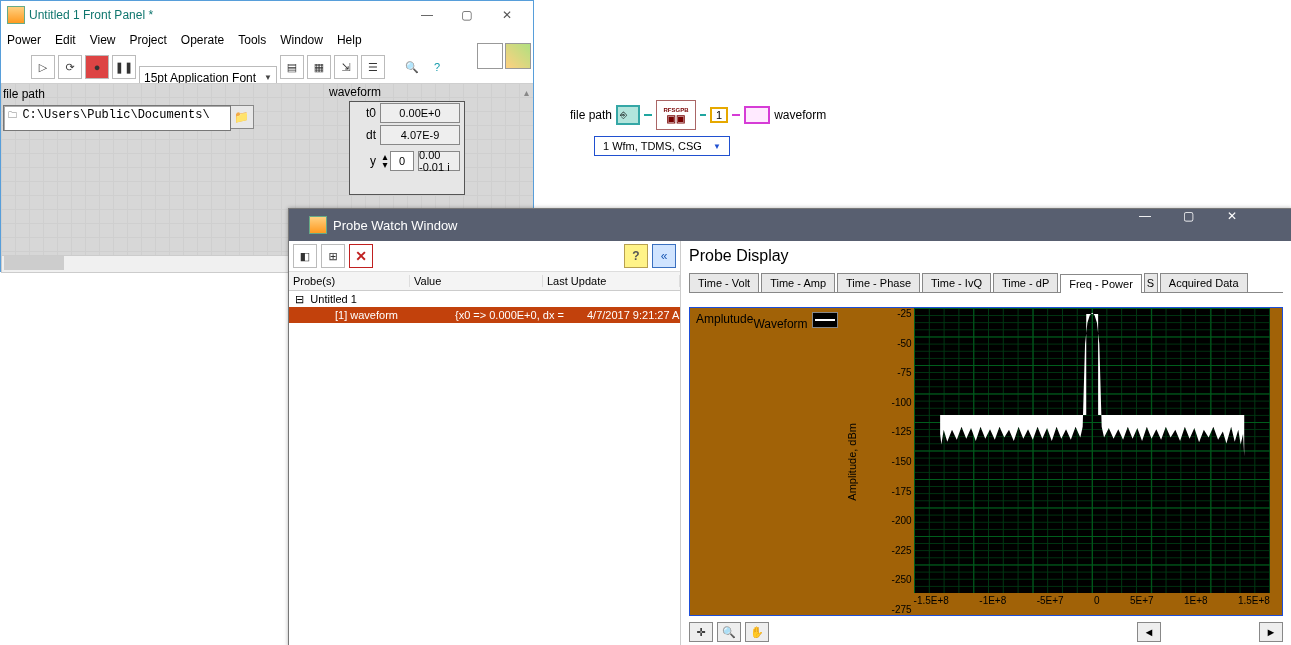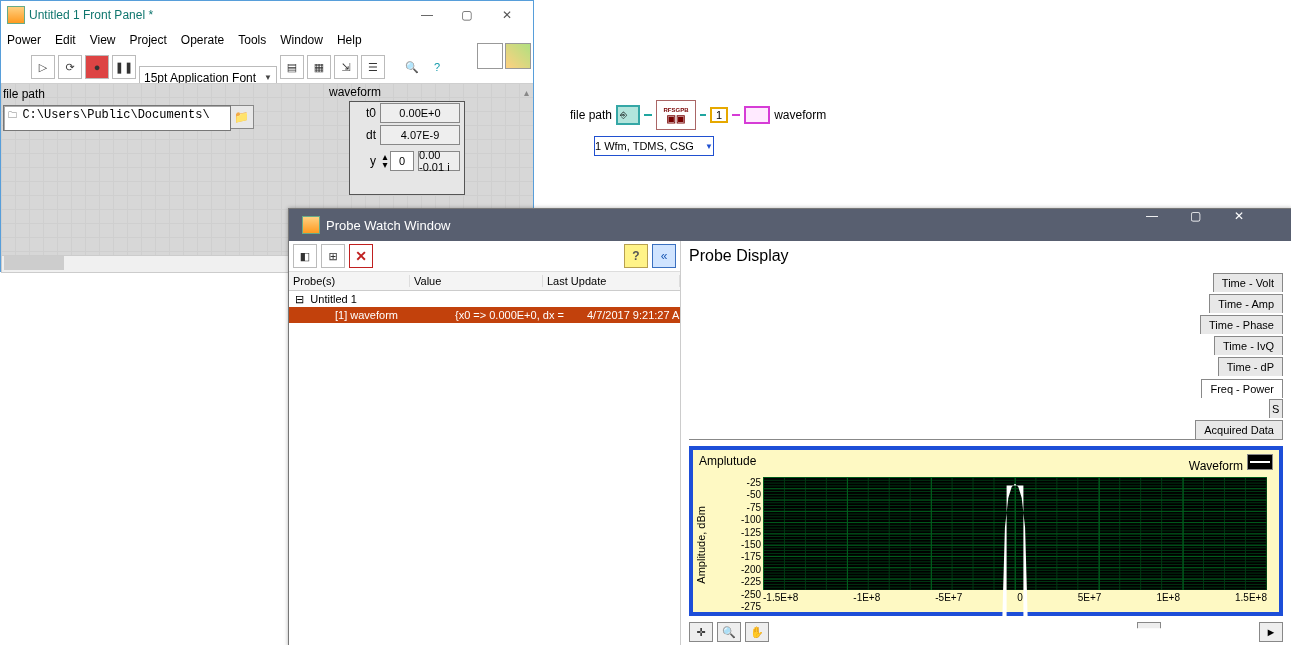--- a/index.html
+++ b/index.html
@@ -36,46 +36,46 @@
   .bd-area{ position:absolute; left:570px; top:100px; width:270px; }
   .bd-label{font-size:12px;color:#000;}
   .bd-row{display:flex;align-items:center;gap:4px;}
   .bd-node{width:20px;height:16px;border:2px solid;}
   .bd-teal{border-color:#35a7a6;background:#b3e5dc;}
   .bd-orange{width:38px;height:28px;background:#fff;border:1px solid #a66;display:flex;flex-direction:column;align-items:center;justify-content:center;font-size:6px;color:#700;font-weight:bold;}
   .bd-one{border:2px solid #e6a800;background:#fff;padding:0 4px;font-size:11px;}
   .bd-pink{width:22px;height:14px;border:2px solid #d63cd6;background:#ffeaff;}
   .bd-wire{height:2px;background:#20a6a0;}
   .bd-wire.pink{background:#d63cd6;}
-  .bd-dropdown{margin-top:6px;margin-left:24px;width:118px;height:18px;border:1px solid #2050d0;background:#fff;display:flex;align-items:center;padding:0 0;font-size:11px;}
+  .bd-dropdown{margin-top:6px;margin-left:24px;width:118px;height:18px;border:1px solid #2050d0;background:#fff;display:flex;align-items:center;padding:0 8px;font-size:11px;}
   .bd-dropdown::after{content:"▼";font-size:8px;color:#2050d0;margin-left:auto;}
   
   .probe-window{ position:absolute; left:288px; top:208px; width:1002px; height:437px; background:#fff; border:1px solid #777; box-shadow:0 0 4px rgba(0,0,0,.3); }
-  .probe-title{ height:32px; background:#585f70; color:#fff; display:flex; align-items:center; padding:0 13px;}
+  .probe-title{ height:32px; background:#585f70; color:#fff; display:flex; align-items:center; padding:0 20px;}
   .probe-title .vi-icon{margin-right:6px;}
   .probe-title .title-text{flex:1;font-size:13px;}
   .probe-title .winbtn{width:44px;height:32px;color:#fff;}
   .probe-body{ display:flex; height:405px;}
   .probe-left{ width:391px; border-right:1px solid #ccc; display:flex; flex-direction:column;}
   .probe-right{ flex:1; display:flex; flex-direction:column;}
   .probe-lt-bar{ height:30px; display:flex; align-items:center; padding:0 4px; gap:4px; border-bottom:1px solid #ddd;}
   .probe-lt-bar .spacer{flex:1;}
   .help-ic{width:22px;height:22px;border:1px solid #b7a050;background:#fff388;display:flex;align-items:center;justify-content:center;font-weight:bold;color:#555;}
   .collapse-ic{width:22px;height:22px;border:1px solid #3a70c0;background:#d0e4ff;display:flex;align-items:center;justify-content:center;color:#1e5bb5;font-size:12px;}
   .ptbl-head{display:flex;background:#f4f4f4;border-bottom:1px solid #ccc;height:18px;align-items:center;font-size:11px;}
   .ptbl-head div{border-right:1px solid #ddd;padding-left:4px;}
   .col-p{width:116px;} .col-v{width:128px;} .col-u{flex:1;}
   .ptbl-row{display:flex;height:16px;align-items:center;font-size:11px;}
   .ptbl-row.sel{background:#c2410c;color:#fff;}
   .ptbl-row div{padding-left:4px;overflow:hidden;white-space:nowrap;}
   .probe-disp-title{padding:6px 8px 2px;font-size:16px;}
-  .tabs{display:flex;gap:2px;margin:6px 8px 0;align-items:flex-end;font-size:11px;border-bottom:1px solid #888;flex-direction:column;}
+  .tabs{display:flex;gap:2px;margin:6px 8px 8px;align-items:flex-end;font-size:11px;border-bottom:1px solid #888;}
   .tab{padding:3px 8px;border:1px solid #888;border-bottom:none;background:#e8e8e8;cursor:default;}
   .tab.active{background:#fff;position:relative;top:1px;}
-  .chart-area{flex:1;margin:6px 8px 2px;border:4px solid #1d4ed8;background:#fef9c3;display:flex;flex-direction:column;}
+  .chart-area{flex:1;margin:6px 8px 2px;border:1px solid #1d4ed8;background:#a16207;display:flex;flex-direction:row;}
   .chart-top{display:flex;justify-content:space-between;padding:4px 6px;font-size:12px;}
   .legend-swatch{display:inline-block;width:24px;height:14px;background:#000;margin-left:4px;border:1px solid #888;position:relative;}
   .legend-swatch::after{content:"";position:absolute;left:2px;right:2px;top:6px;height:2px;background:#fff;}
   .plot-wrap{flex:1;display:flex;}
   .y-ticks{position:absolute;left:16px;top:0;bottom:0;width:36px;display:flex;flex-direction:column;justify-content:space-between;font-size:10px;text-align:right;}
   .plot{flex:1;position:relative;margin-right:6px;}
   .plot-inner{position:absolute;left:54px;right:6px;top:0;bottom:22px;background:#000;}
   .grid{position:absolute;inset:0;
     background-image:
       linear-gradient(#0a3 1px,transparent 1px),

